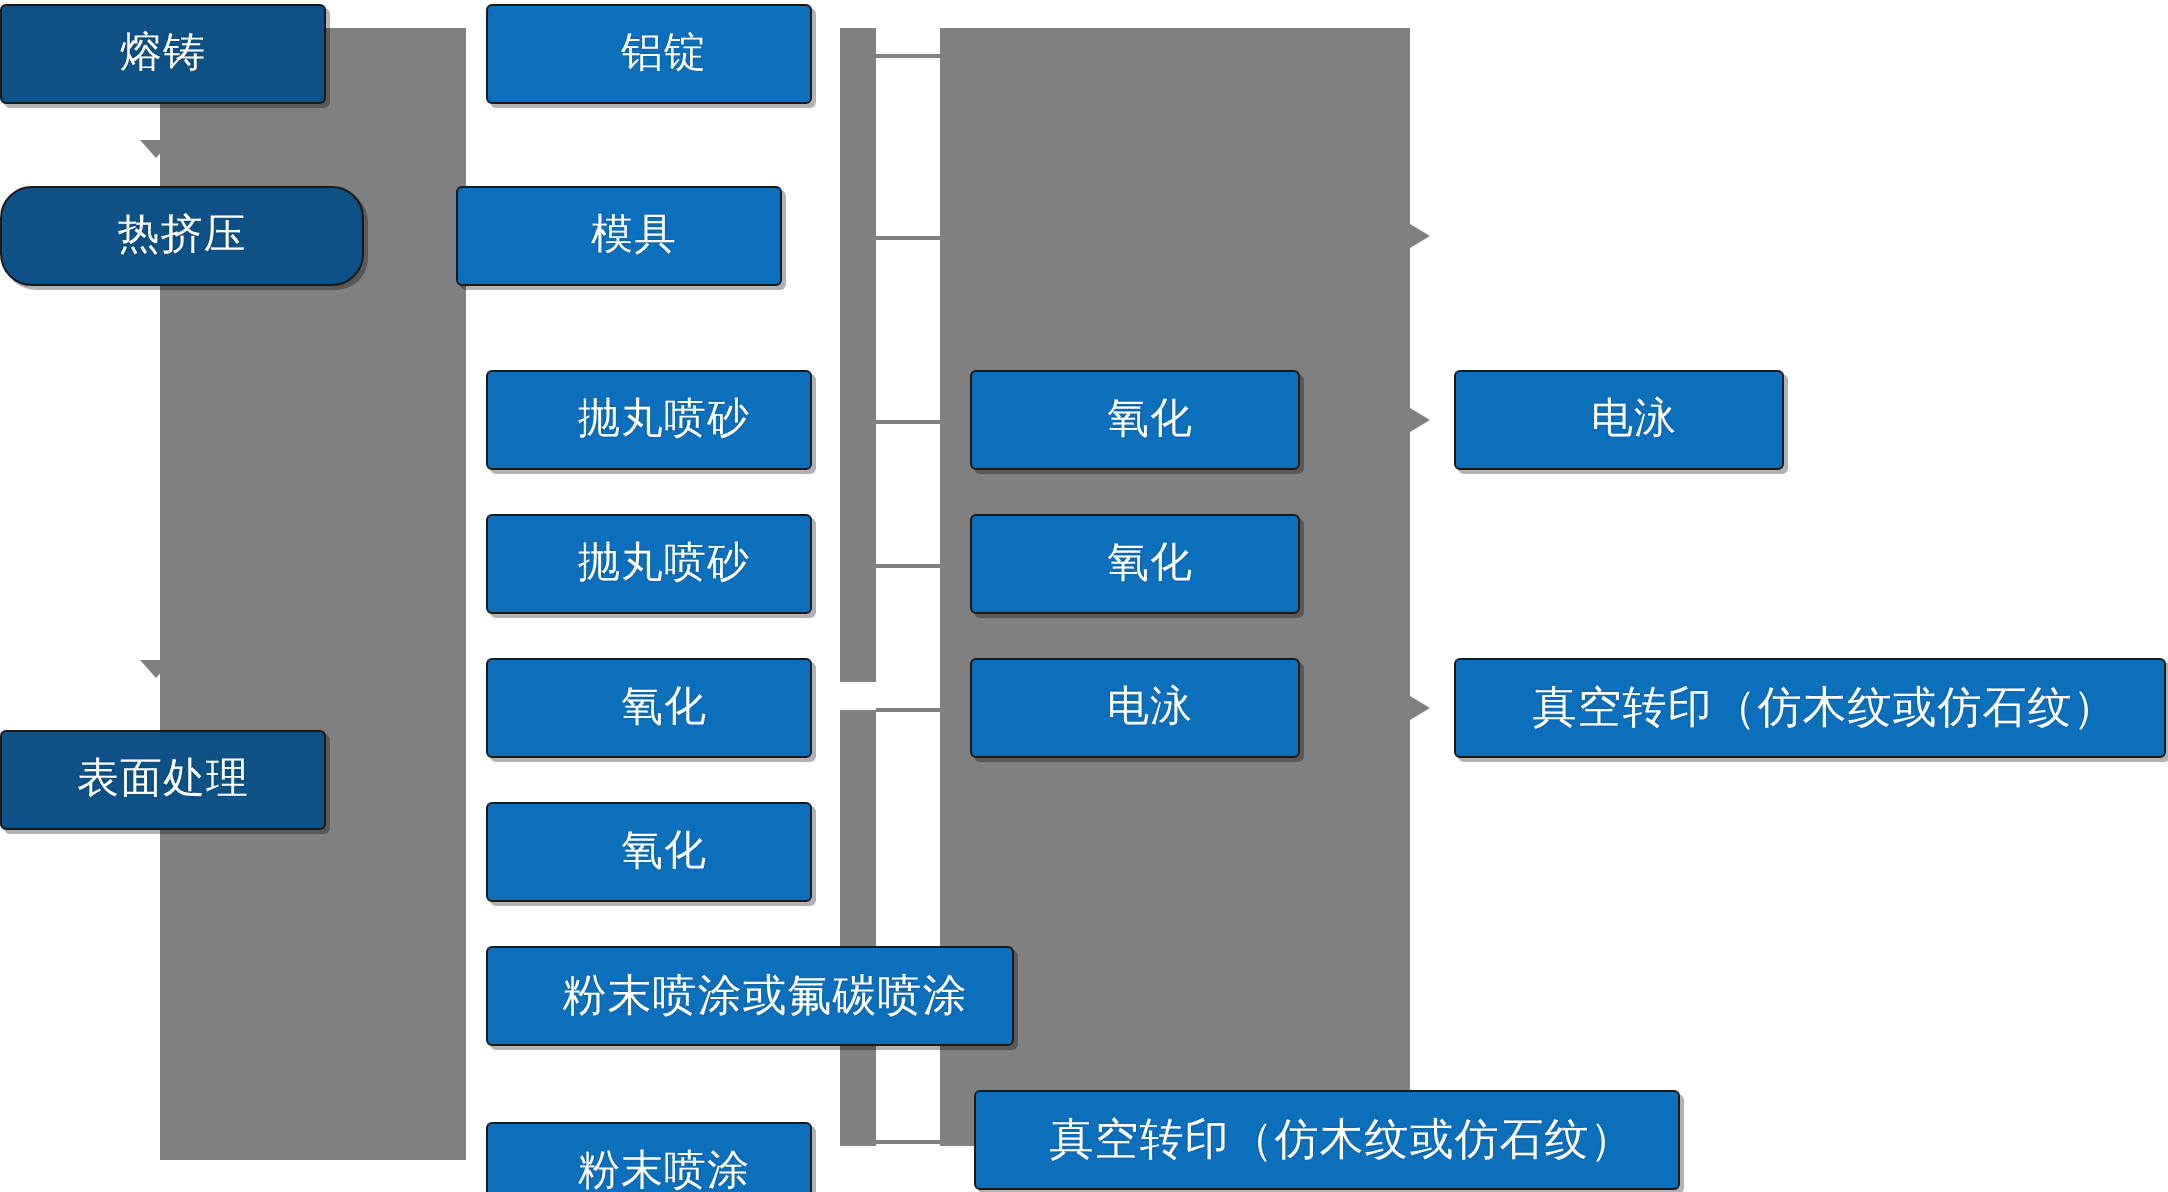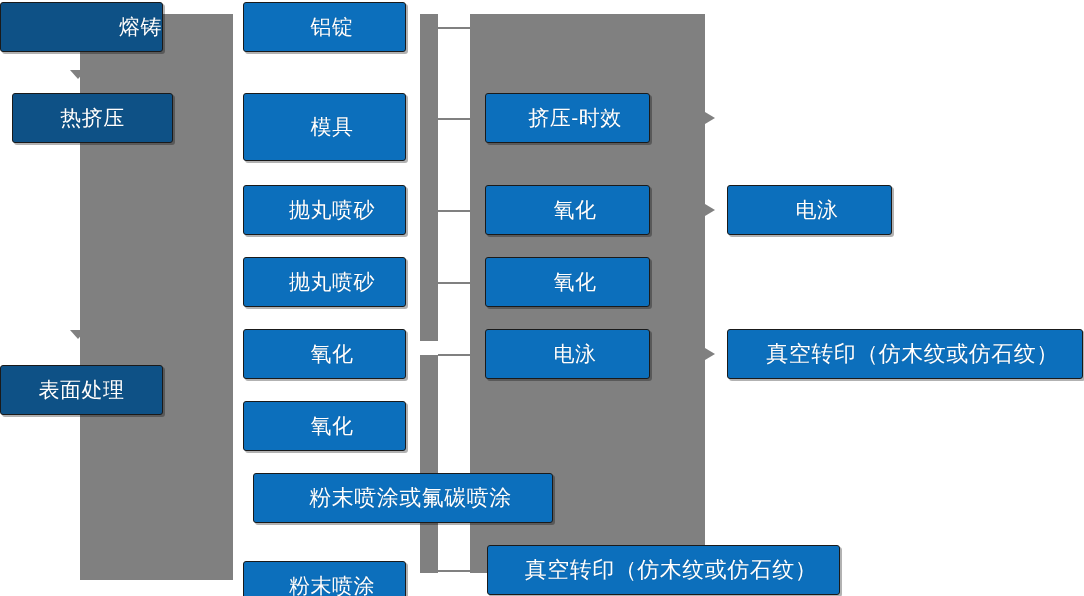--- a/index.html
+++ b/index.html
@@ -106,58 +106,55 @@
   <div class="gray-line" style="left:438px; top:282px; width:32px;"></div>
   <div class="gray-line" style="left:438px; top:354px; width:32px;"></div>
   <div class="gray-line" style="left:438px; top:570px; width:32px;"></div>
 
   <div class="gray" style="left:470px; top:14px; width:235px; height:559px;"></div>
 
   <div class="gray-arrow-sm" style="left:705px; top:112px;"></div>
   <div class="gray-arrow-sm" style="left:705px; top:204px;"></div>
   <div class="gray-arrow-sm" style="left:705px; top:348px;"></div>
 
-  <div class="box dark" style="left:0px; top:2px; width:163px; height:50px;justify-content:flex-end;">
+  <div class="box dark" style="left:0px; top:2px; width:163px; height:50px;">
     <span>熔铸</span>
   </div>
-  <div class="box dark" style="left:12px; top:93px; width:161px; height:50px;">
+  <div class="box dark" style="left:0px; top:93px; width:182px; height:50px;border-radius:16px;">
     <span>热挤压</span>
   </div>
   <div class="box dark" style="left:0px; top:365px; width:163px; height:50px;">
     <span>表面处理</span>
   </div>
 
   <div class="box light" style="left:243px; top:2px; width:163px; height:50px;">
     <span>铝锭</span>
   </div>
-  <div class="box light" style="left:243px; top:93px; width:163px; height:68px;">
+  <div class="box light" style="left:228px; top:93px; width:163px; height:50px;">
     <span>模具</span>
   </div>
   <div class="box light" style="left:243px; top:185px; width:163px; height:50px;">
     <span>抛丸喷砂</span>
   </div>
   <div class="box light" style="left:243px; top:257px; width:163px; height:50px;">
     <span>抛丸喷砂</span>
   </div>
   <div class="box light" style="left:243px; top:329px; width:163px; height:50px;">
     <span>氧化</span>
   </div>
   <div class="box light" style="left:243px; top:401px; width:163px; height:50px;">
     <span>氧化</span>
   </div>
-  <div class="box light wide" style="left:253px; top:473px; width:300px; height:50px;">
+  <div class="box light wide" style="left:243px; top:473px; width:264px; height:50px;">
     <span>粉末喷涂或氟碳喷涂</span>
   </div>
   <div class="box light" style="left:243px; top:545px; width:163px; height:50px;margin-top:16px;">
     <span>粉末喷涂</span>
   </div>
 
-  <div class="box light" style="left:485px; top:93px; width:165px; height:50px;">
-    <span>挤压-时效</span>
-  </div>
   <div class="box light" style="left:485px; top:185px; width:165px; height:50px;">
     <span>氧化</span>
   </div>
   <div class="box light" style="left:485px; top:257px; width:165px; height:50px;">
     <span>氧化</span>
   </div>
   <div class="box light" style="left:485px; top:329px; width:165px; height:50px;">
     <span>电泳</span>
   </div>
   <div class="box light wide" style="left:487px; top:545px; width:353px; height:50px;">

